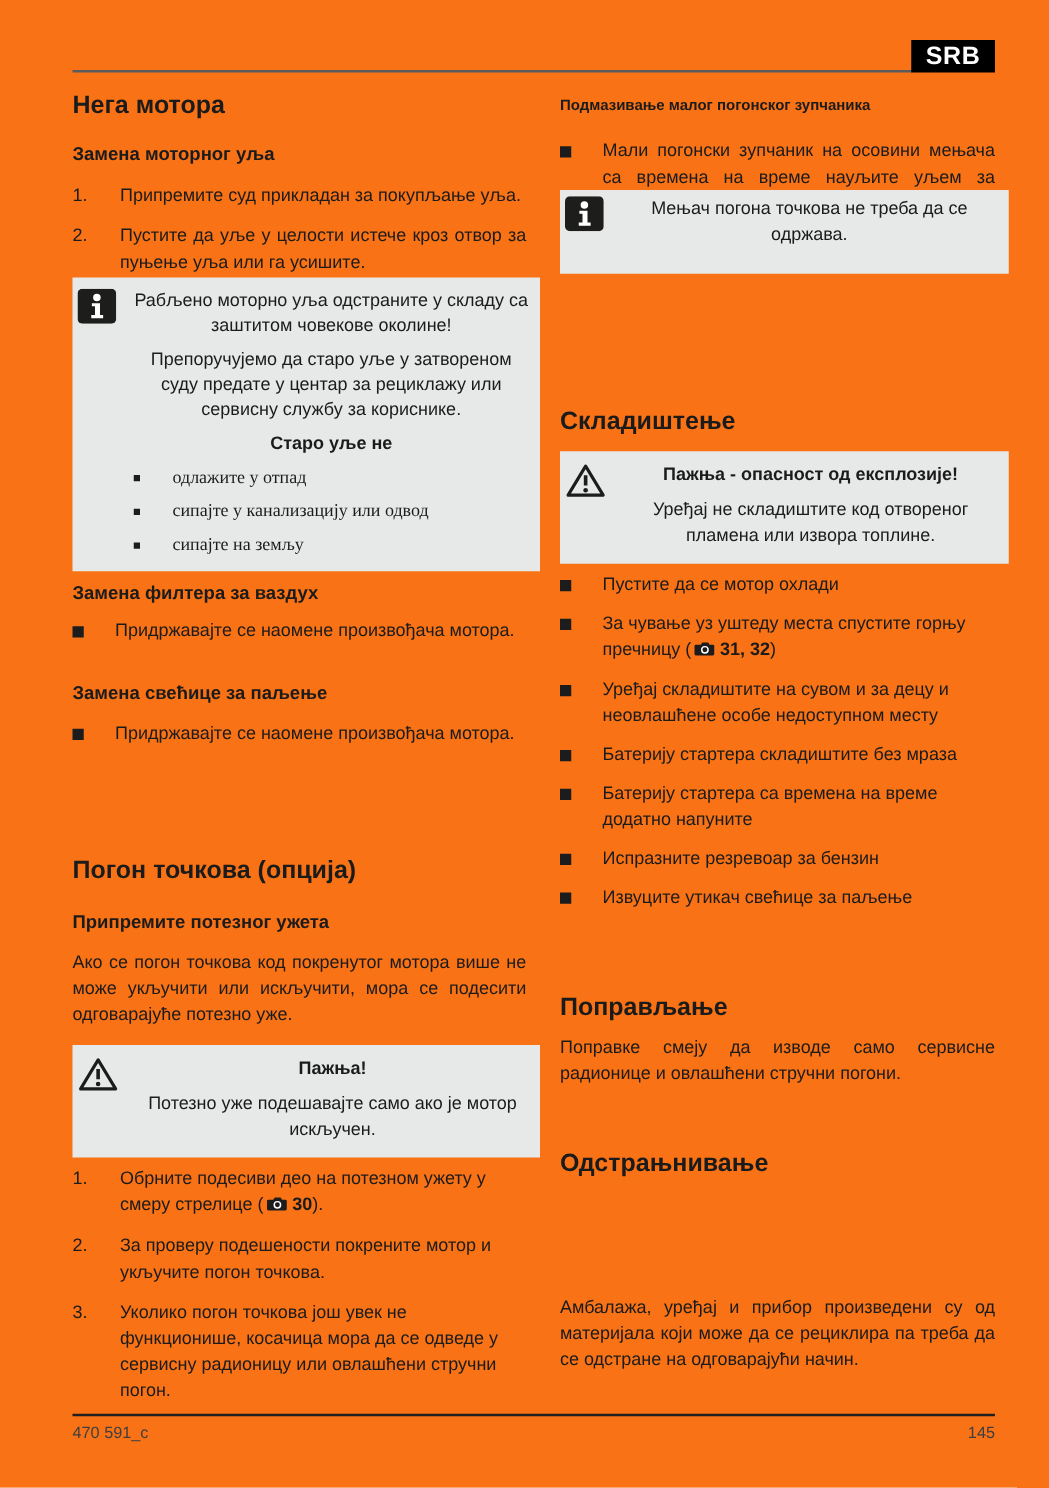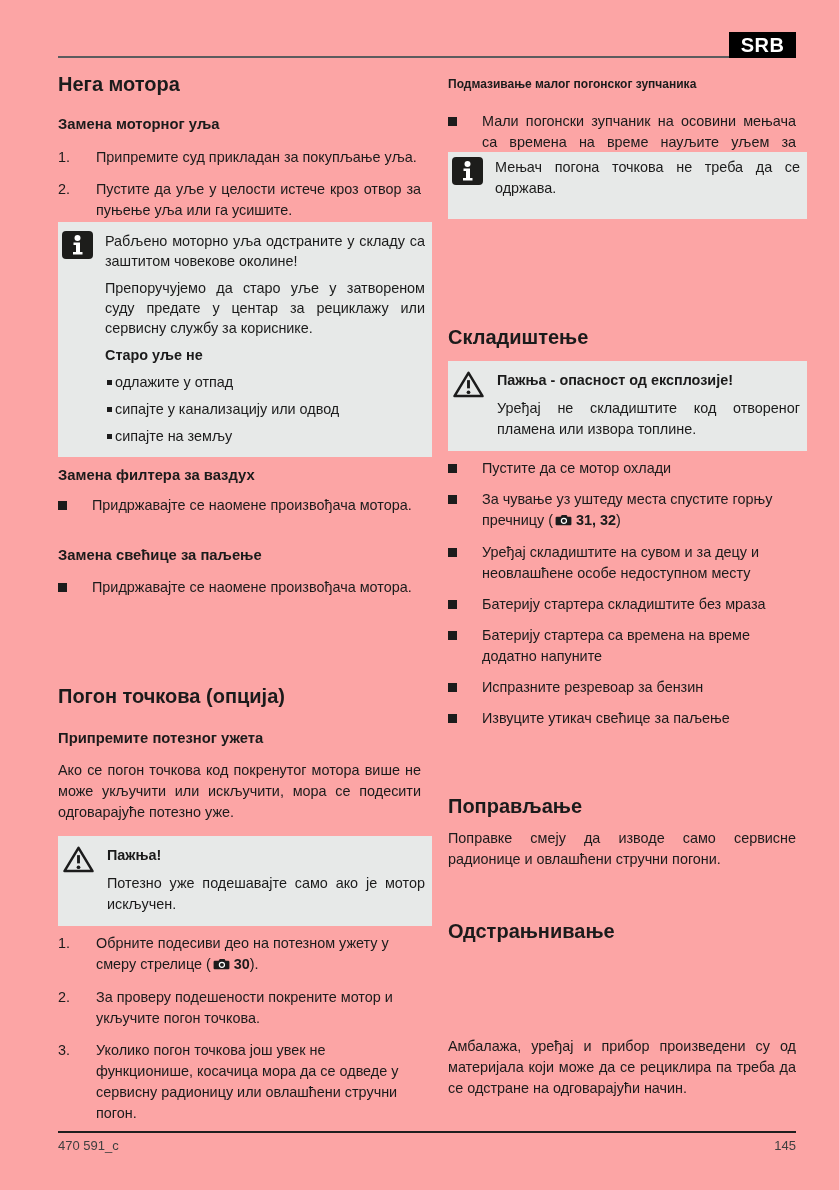--- a/index.html
+++ b/index.html
@@ -1,18 +1,18 @@
 <!DOCTYPE html>
 <html><head>
 <meta charset="utf-8">
 <style>
   html,body{margin:0;padding:0;background:#fff;}
   body{width:839px;height:1190px;position:relative;overflow:hidden;
        font-family:"Liberation Sans",sans-serif;color:#1b1b1b;}
-  .page{position:absolute;inset:0;background:#fca5a5;}
+  .page{position:absolute;inset:0;background:#f97316;}
 
   
   .top-rule{position:absolute;left:58px;width:672px;top:56px;height:2px;background:#5b5c5e;}
   .srb-badge{position:absolute;left:729px;top:32px;width:67px;height:26px;background:#000;
              color:#fff;font-weight:bold;font-size:20px;display:flex;align-items:center;
              justify-content:center;letter-spacing:.5px;}
 
   
   .col{position:absolute;top:70px;}
   .col-l{left:58px;width:363px;height:1060px;}
@@ -29,27 +29,27 @@
   .li + .li{margin-top:11px;}
   .num{flex:none;width:38px;font-size:14.4px;line-height:21px;}
   .sq{flex:none;width:9px;height:9px;background:#1c1c1c;margin:6px 0 0 0;}
   .li .txt{flex:1;margin-left:25px;}
   .ul .li + .li{margin-top:10px;}
 
   
   .gbox{background:#e7e9e8;display:flex;align-items:flex-start;padding:9px 7px 11px 4px;}
   .gbox .ic{flex:none;}
   .gbox .content{flex:1;margin-left:12px;}
-  .gbox p{margin:0 0 7px 0;}
+  .gbox p{margin:0 0 7px 0;text-align:center;}
   .gbox p:last-child{margin-bottom:0;}
   .gbox .btitle{font-weight:bold;}
   .minis{margin-top:5px;}
   .mini{display:flex;align-items:flex-start;margin-top:7px;}
   .msq{flex:none;width:5px;height:5px;background:#1c1c1c;margin:8px 0 0 2px;}
-  .mini .txt{margin-left:3px;}
+  .mini .txt{margin-left:26px;font-family:Liberation Serif, serif;}
 
   
   .cam{display:inline-block;vertical-align:-1px;margin:0 4px 0 2px;}
   .info-ic svg{display:block;}
   .warn-ic svg{display:block;}
 
   
   .disposal-flag{display:flex;align-items:flex-start;}
   .disposal-flag .bin{flex:none;width:74px;}
   .disposal-flag .txt{flex:1;margin-left:9px;font-weight:bold;line-height:22px;}

